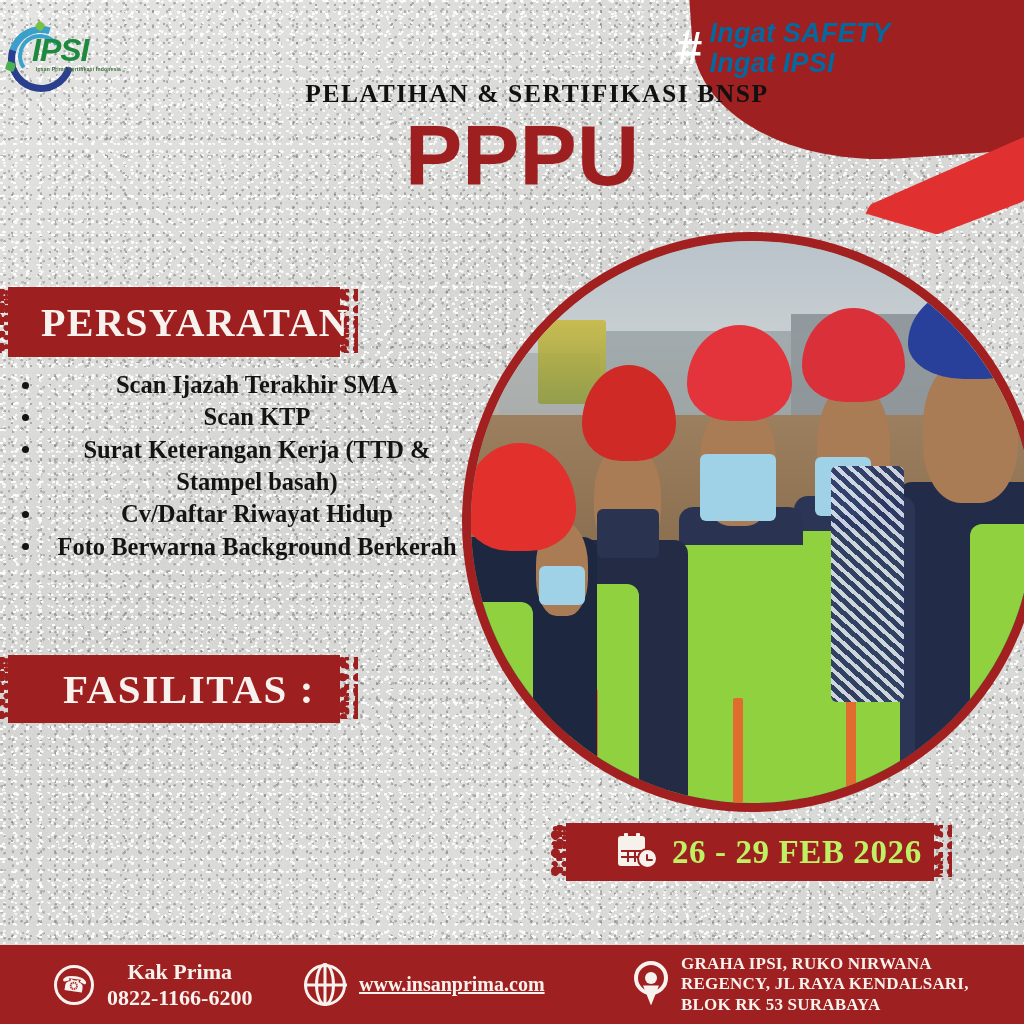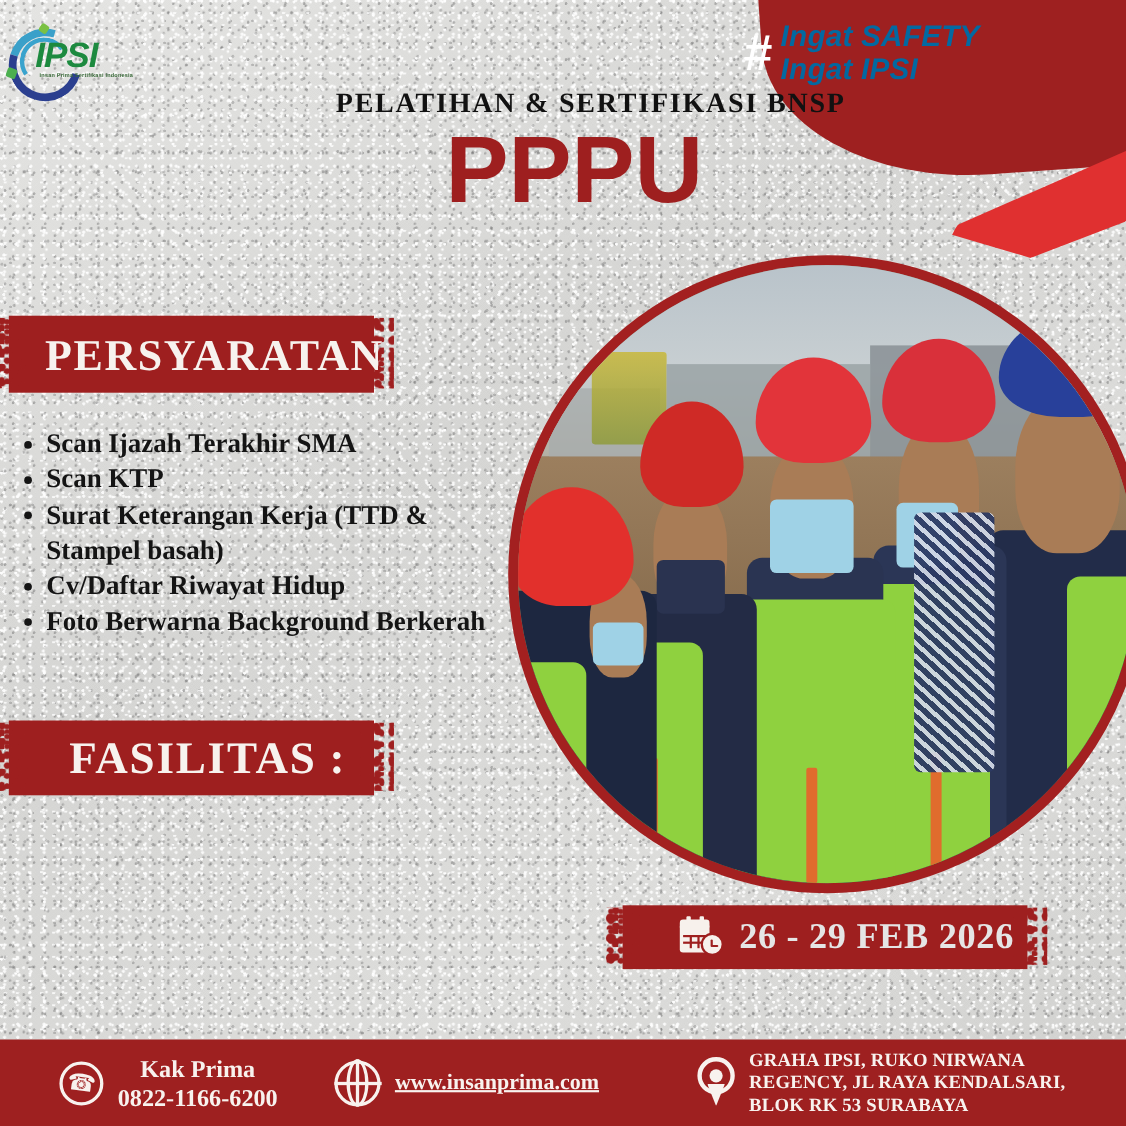--- a/index.html
+++ b/index.html
@@ -171,21 +171,21 @@
   
   .list{
     position:absolute;margin:0;padding:0;list-style:none;
     font-family:"Liberation Serif", serif;font-weight:bold;color:#141414;
   }
   .list li{position:relative;padding-left:30px;}
   .list li::before{
     content:"";position:absolute;left:10px;top:.52em;width:7px;height:7px;
     background:#141414;border-radius:50%;
   }
-  #req-list{left:12px;top:388px;width:460px;font-size:24.5px;line-height:1.32;}
+  #req-list{left:12px;top:369px;width:460px;font-size:24.5px;line-height:1.32;text-align:center;}
   #fac-list{left:12px;top:760px;width:420px;font-size:24.5px;line-height:1.42;}
 
   
   .photo-wrap{
     position:absolute;left:462px;top:232px;width:580px;height:580px;
     border-radius:50%;
     border:9px solid #a32020;
     box-sizing:border-box;overflow:hidden;
     background:#8e8272;
   }
@@ -257,21 +257,21 @@
     background:repeating-linear-gradient(42deg,#2c3a63 0 5px,#cfd6e4 5px 9px);
     border-radius:6px;opacity:.95;}
 
   
   #date-badge{
     position:absolute;left:566px;top:823px;width:368px;height:58px;
     display:flex;align-items:center;gap:14px;
     padding-left:52px;box-sizing:border-box;z-index:5;
   }
   #date-badge .dlabel{
-    font-family:"Liberation Serif", serif;font-weight:bold;font-size:33px;color:#e5e5e5;
+    font-family:"Liberation Serif", serif;font-weight:bold;font-size:33px;color:#bef264;
     letter-spacing:.6px;position:relative;z-index:2;
   }
   .cal-icon{position:relative;width:40px;height:34px;z-index:2;flex:none;}
   .cal-body{position:absolute;left:0;top:5px;width:27px;height:26px;background:#f7f1ec;border-radius:3px;}
   .cal-top{position:absolute;left:0;top:1px;width:27px;height:7px;background:#f7f1ec;border-radius:3px 3px 0 0;}
   .cal-nub{position:absolute;top:-2px;width:4px;height:6px;background:#f7f1ec;border-radius:1px;}
   .cal-grid{position:absolute;left:3px;top:15px;width:21px;height:12px;
     background:
       linear-gradient(#9e1f1f 0 0) 0 0/100% 2px no-repeat,
       linear-gradient(#9e1f1f 0 0) 0 6px/100% 2px no-repeat,

